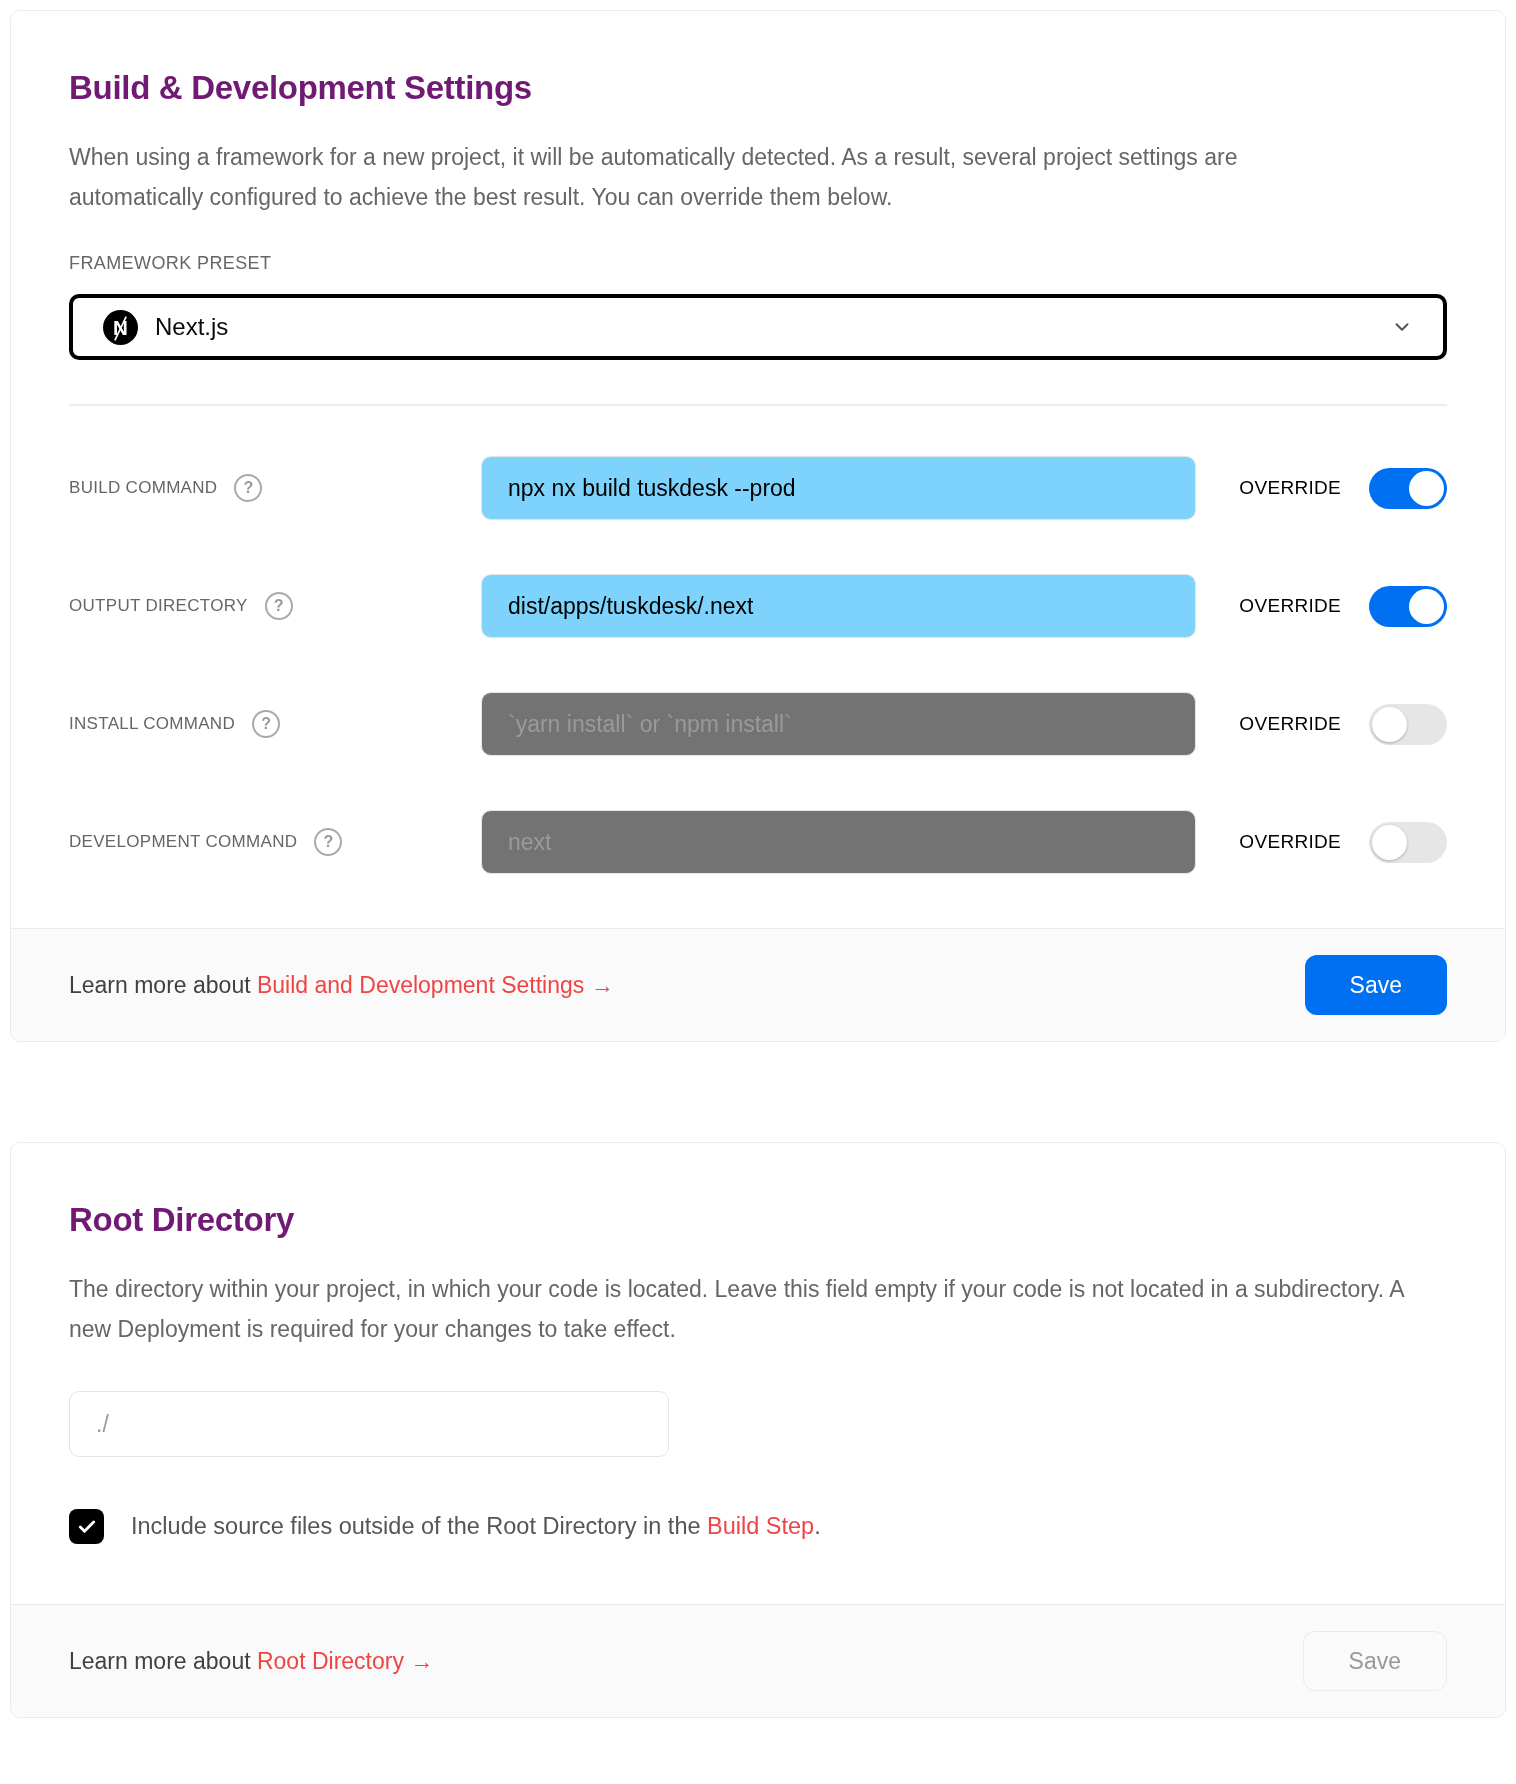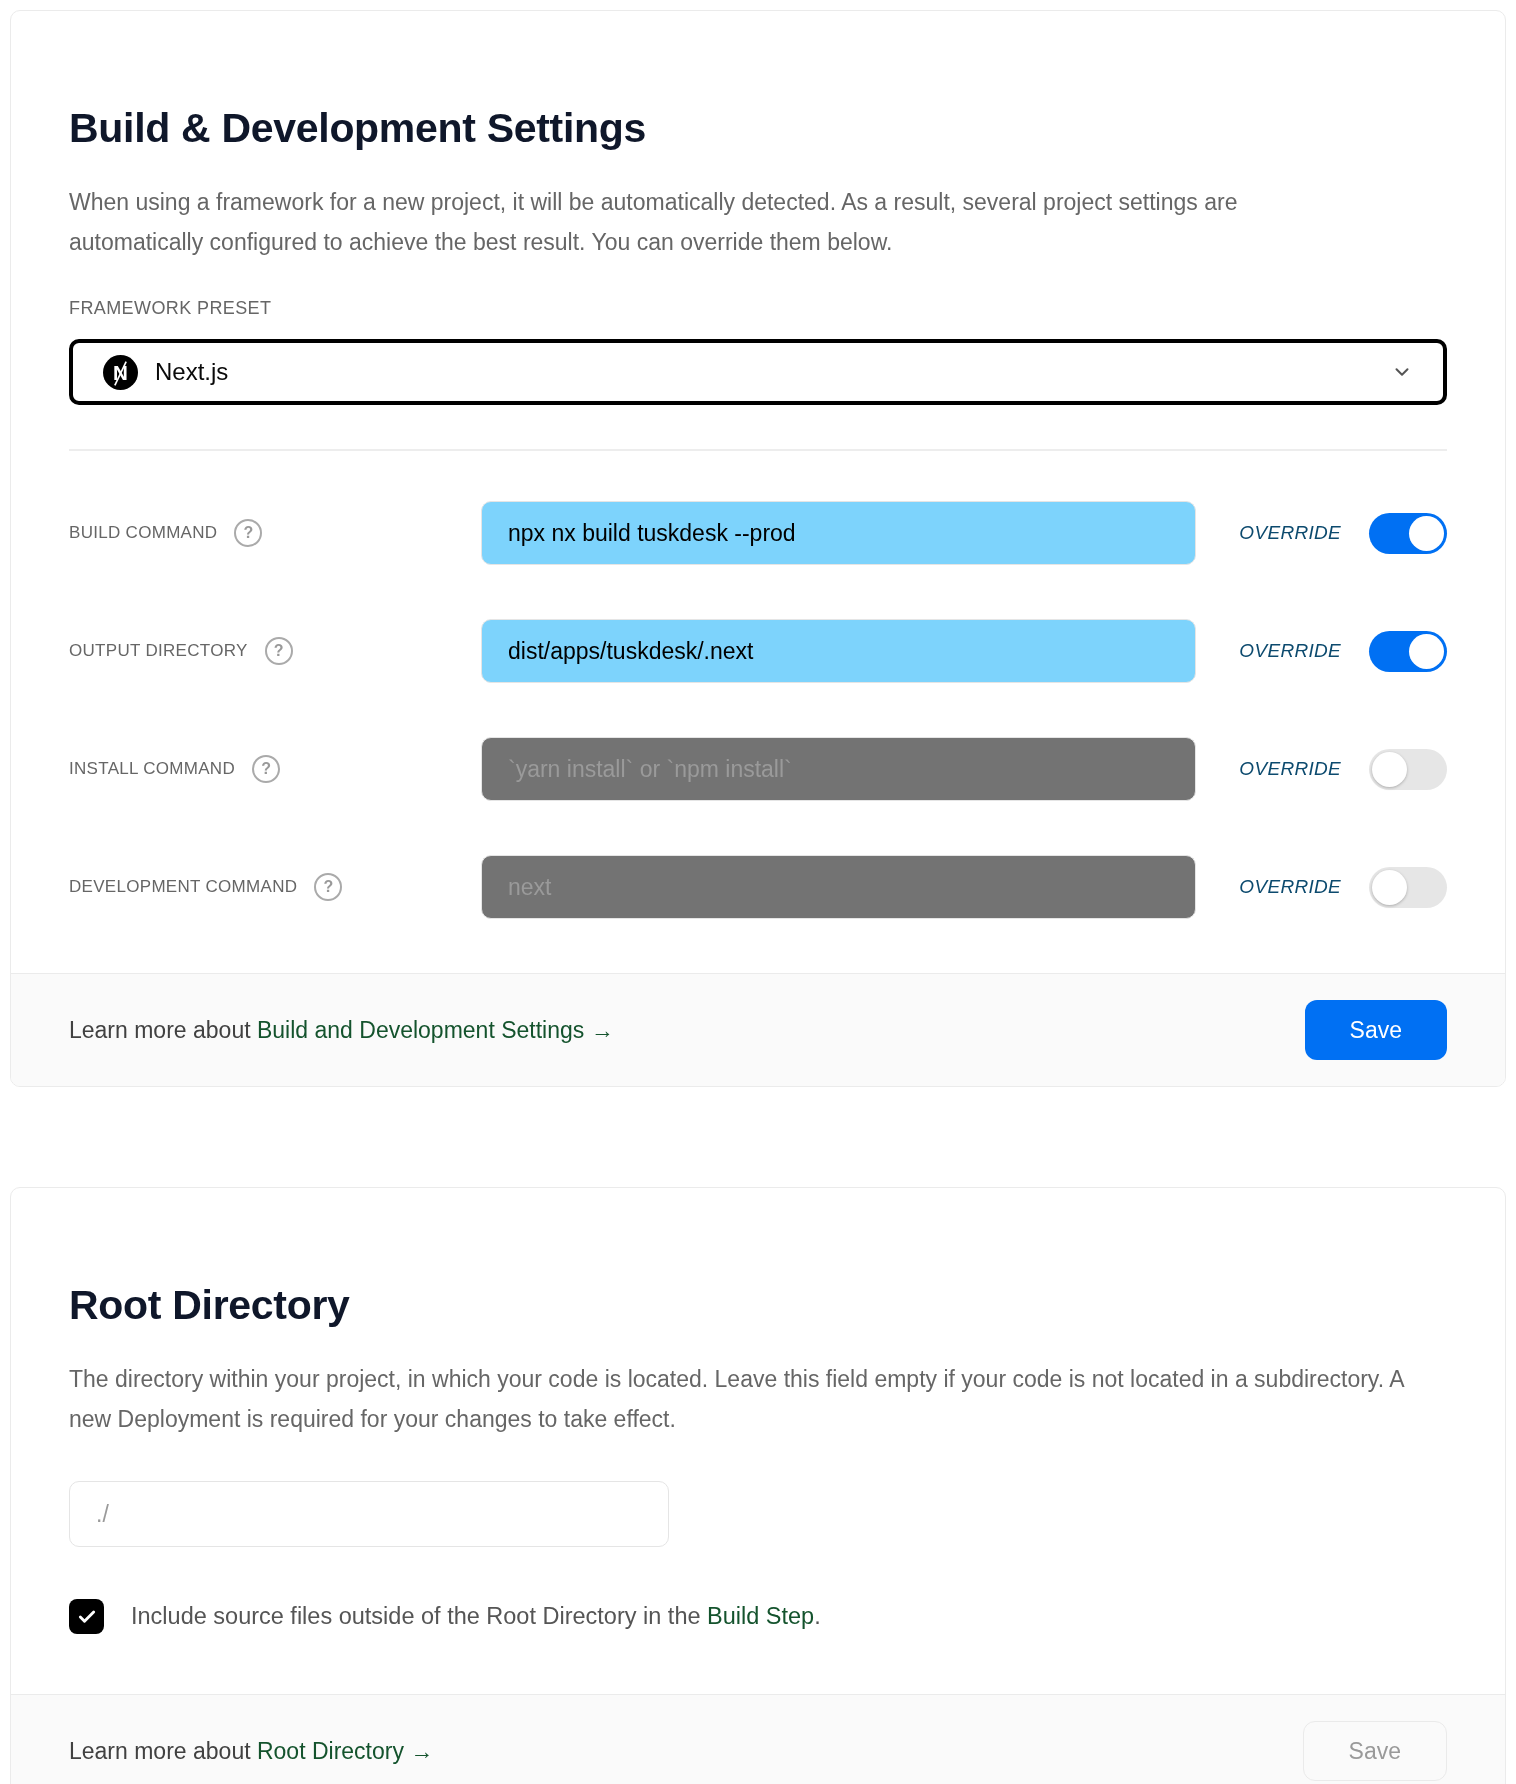--- a/index.html
+++ b/index.html
@@ -10,21 +10,21 @@
     margin:10px 10px 0 10px;
     border:1px solid #ebebeb;
     border-radius:10px;
     background:#ffffff;
     overflow:hidden;
   }
   .card + .card { margin-top:100px; }
 
   .card-body { padding:58px 58px 54px 58px; }
 
-  .card-title { font-size:41px; font-weight:700; color:#0f172a; letter-spacing:-0.3px;margin-top:36px; }
+  .card-title { font-size:33px; font-weight:700; color:#701a75; letter-spacing:-0.3px; }
 
   .card-desc {
     margin-top:30px;
     font-size:23px;
     line-height:40px;
     color:#666;
     max-width:1235px;
   }
 
   .field-label {
@@ -71,21 +71,21 @@
     border:1px solid #e5e5e5; border-radius:10px;
     padding:0 26px;
     font-size:23px; color:#000;
     font-family:"Liberation Sans", sans-serif;
     outline:none; background:#7dd3fc;
   }
   .cmd::placeholder { color:#9a9a9a; }
   .cmd.muted-bg { background:#737373; }
 
   .override-group { margin-left:auto; display:flex; align-items:center; gap:28px; }
-  .override-label { font-size:19px; color:#0c4a6e; letter-spacing:0.3px;font-style:italic; }
+  .override-label { font-size:19px; color:#000000; letter-spacing:0.3px; }
 
   .toggle {
     width:78px; height:41px; flex:none;
     border-radius:999px; background:#e6e6e6;
     position:relative; cursor:pointer;
   }
   .toggle .knob {
     position:absolute; top:3px; left:3px;
     width:35px; height:35px; border-radius:50%;
     background:#fff; box-shadow:0 1px 3px rgba(0,0,0,0.25);
@@ -93,21 +93,21 @@
   .toggle.on { background:#0070f3; }
   .toggle.on .knob { left:auto; right:3px; box-shadow:none; }
 
   .card-footer {
     border-top:1px solid #ebebeb;
     background:#fafafa;
     padding:26px 58px;
     display:flex; align-items:center; justify-content:space-between;
   }
   .footer-text { font-size:23px; color:#414141; }
-  .footer-link { color:#14532d; text-decoration:none; cursor:pointer; }
+  .footer-link { color:#ef4444; text-decoration:none; cursor:pointer; }
 
   .save {
     height:60px; padding:0 45px;
     border:none; border-radius:12px;
     background:#0070f3; color:#fff;
     font-size:23px; font-weight:500;
     font-family:"Liberation Sans", sans-serif;
     cursor:pointer;
   }
   .save.disabled {

